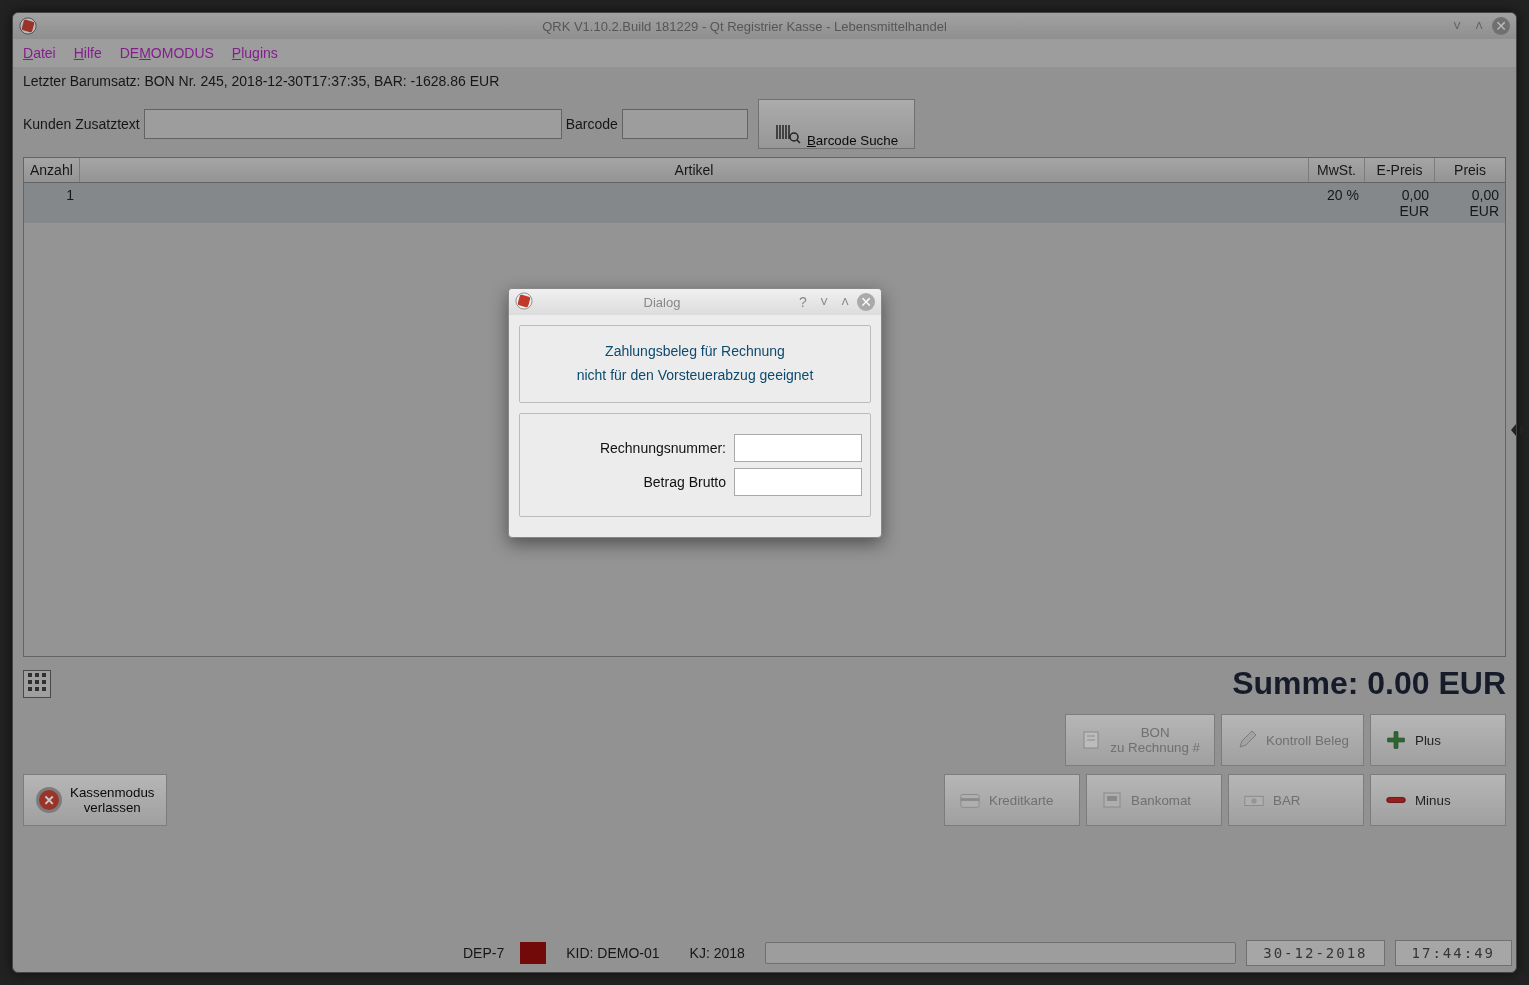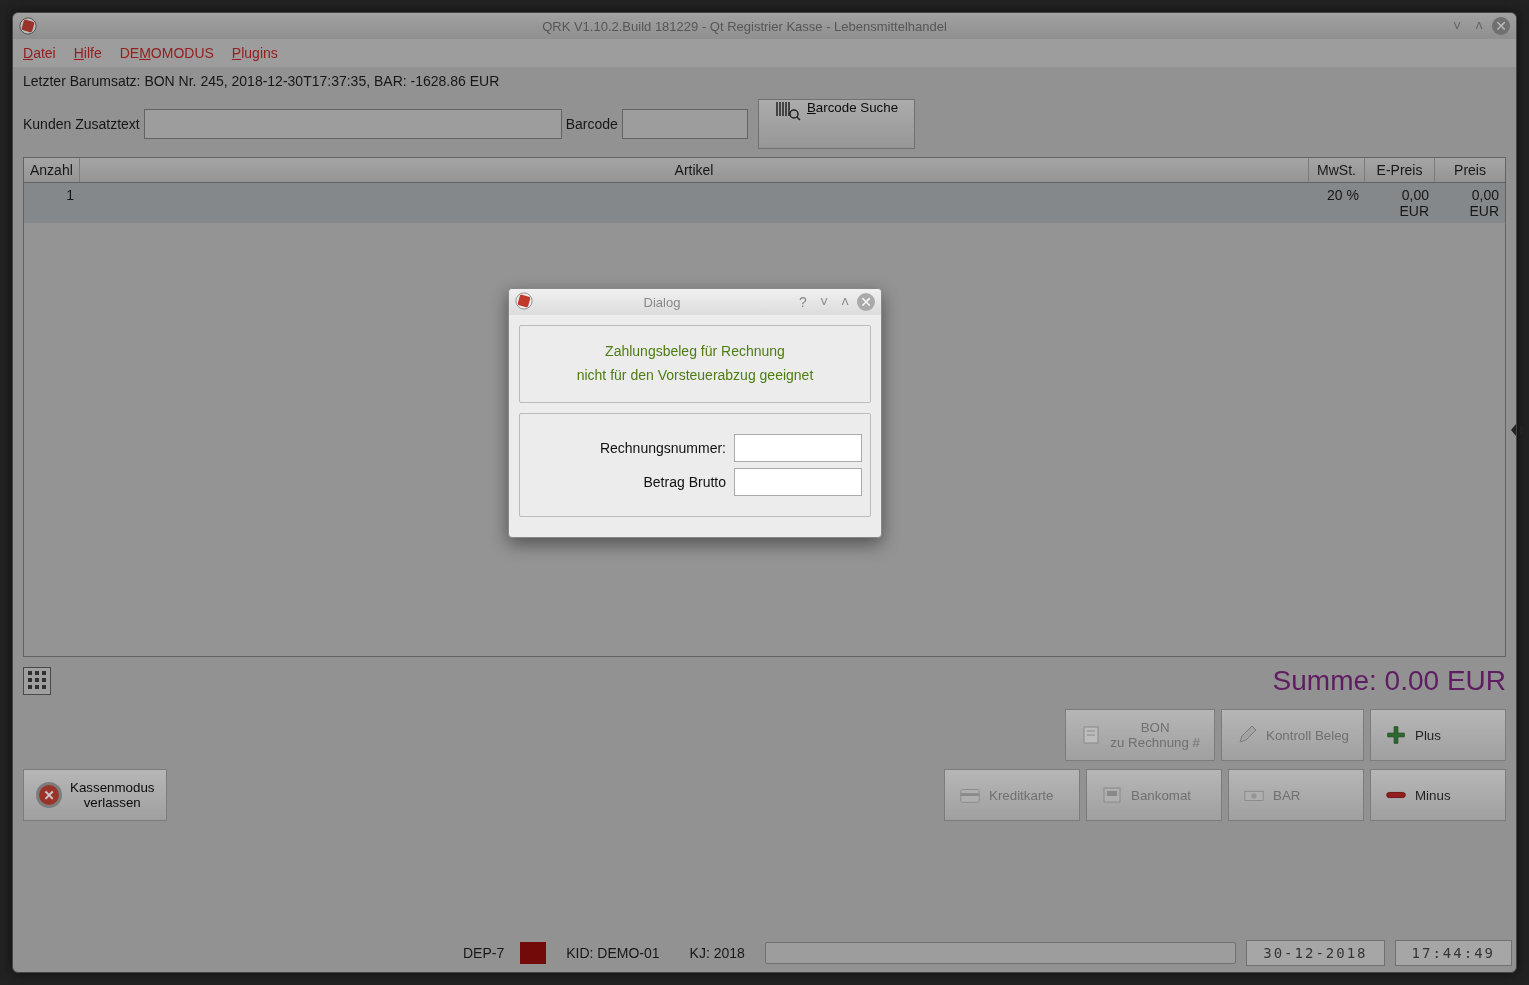--- a/index.html
+++ b/index.html
@@ -12,30 +12,30 @@
   .titlebar {
     height: 26px; display: flex; align-items: center; padding: 0 6px;
     background: linear-gradient(#cacaca,#b2b2b2); border-radius: 6px 6px 0 0;
     position: relative;
   }
   .titlebar .app-icon { width: 18px; height: 18px; margin-right: 8px; }
   .titlebar .title { flex: 1; text-align: center; color: #666; font-size: 13px; }
   .winbtn { width: 18px; height: 18px; border-radius: 50%; display:flex;align-items:center;justify-content:center; color:#777; margin-left:4px;}
   .winclose { background:#888;color:#eee;}
   .menubar { height: 28px; display: flex; align-items: center; padding: 0 10px; gap: 18px; background:#c4c4c4;}
-  .menubar span { color: #b91c1c; }
+  .menubar span { color: #a21caf; }
   .infobar { padding: 6px 10px; color:#111; }
   .searchrow { display:flex; align-items:center; padding: 4px 10px; gap:4px;}
   .searchrow label{color:#111;}
   .searchrow input {
     height: 30px; background:#c4c4c4; border:1px solid #777; padding:0 6px;
   }
   .barcodebtn {
     height: 50px; padding:0 16px; background:linear-gradient(#d8d8d8,#bcbcbc);
-    border:1px solid #888; display:flex; align-items:flex-start; gap:6px;
+    border:1px solid #888; display:flex; align-items:flex-end; gap:6px;
     margin-left:6px;
   }
   .table {
     margin: 4px 10px 0 10px; border:1px solid #777; background:#b8b8b8;
     height: 500px; position:relative;
   }
   .thead{display:flex;background:linear-gradient(#cfcfcf,#b8b8b8);border-bottom:1px solid #777;}
   .th{padding:4px 6px;color:#111;border-right:1px solid #999;}
   .th.anzahl{width:56px;}
   .th.artikel{flex:1;text-align:center;}
@@ -46,21 +46,21 @@
   .td{padding:4px 6px;color:#111;}
   .td.anzahl{width:56px;text-align:right;}
   .td.artikel{flex:1;}
   .td.mwst{width:56px;text-align:right;}
   .td.epreis{width:70px;text-align:right;}
   .td.preis{width:70px;text-align:right;}
   .sidehandle{position:absolute;right:-22px;top:260px;width:18px;height:24px;display:flex;align-items:center;justify-content:center;color:#222;}
 
   .sumrow{display:flex;align-items:center;justify-content:space-between;padding:8px 10px;}
   .keypadbtn{width:28px;height:28px;border:1px solid #555;display:flex;align-items:center;justify-content:center;background:#c7c7c7;}
-  .sumtext{font-size:28px;font-weight:normal;color:#701a75;}
+  .sumtext{font-size:32px;font-weight:bold;color:#0f172a;}
 
   .bottombtns{display:flex;justify-content:flex-end;padding:4px 10px;gap:6px;}
   .row2{justify-content:space-between;}
   .bigbtn{
     height:52px;min-width:136px;padding:0 14px;background:linear-gradient(#e6e6e6,#c8c8c8);
     border:1px solid #999;display:flex;align-items:center;gap:8px;color:#222;
   }
   .bigbtn.disabled{color:#888;}
   .bigbtn .icon{width:22px;height:22px;display:flex;align-items:center;justify-content:center;}
   .exitbtn{height:52px;padding:0 12px;background:linear-gradient(#e6e6e6,#c8c8c8);border:1px solid #999;display:flex;align-items:center;gap:8px;}
@@ -81,21 +81,21 @@
     position:absolute;top:275px;left:495px;width:374px;
     background:#ececec;border:1px solid #888;border-radius:4px;
     box-shadow:0 6px 18px rgba(0,0,0,.45);
   }
   .dlg-titlebar{height:26px;display:flex;align-items:center;padding:0 6px;background:linear-gradient(#f0f0f0,#dcdcdc);border-radius:4px 4px 0 0;}
   .dlg-titlebar .title{flex:1;text-align:center;color:#888;font-size:13px;}
   .dlg-titlebar .wbtn{width:18px;height:18px;border-radius:50%;display:flex;align-items:center;justify-content:center;color:#888;margin-left:3px;}
   .dlg-titlebar .close{background:#aaa;color:#fff;}
   .dlg-body{padding:10px;}
   .dlg-box{border:1px solid #bbb;border-radius:2px;padding:14px 8px;margin-bottom:10px;}
-  .dlg-box.center{text-align:center;color:#4d7c0f;line-height:1.7;}
+  .dlg-box.center{text-align:center;color:#0c4a6e;line-height:1.7;}
   .form-row{display:flex;align-items:center;gap:8px;margin:6px 0;}
   .form-row label{flex:1;text-align:right;color:#111;}
   .form-row input{width:128px;height:28px;border:1px solid #aaa;background:#fff;padding:0 6px;}
   .dlg-okrow{display:flex;justify-content:flex-end;}
   .okbtn{width:136px;height:50px;background:linear-gradient(#f2f2f2,#dcdcdc);border:1px solid #bbb;display:flex;align-items:center;justify-content:center;gap:8px;color:#888;}
   .okbtn svg{stroke:#999;}
 
   .under{ text-decoration: underline; }
 
   .app-icon-svg{width:18px;height:18px;}

